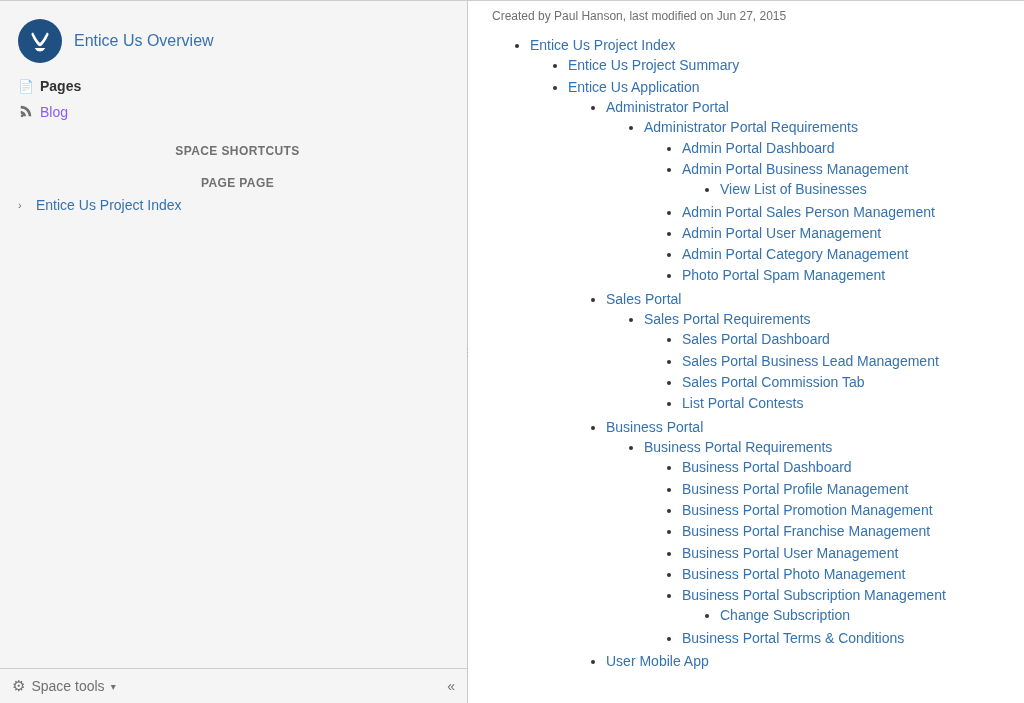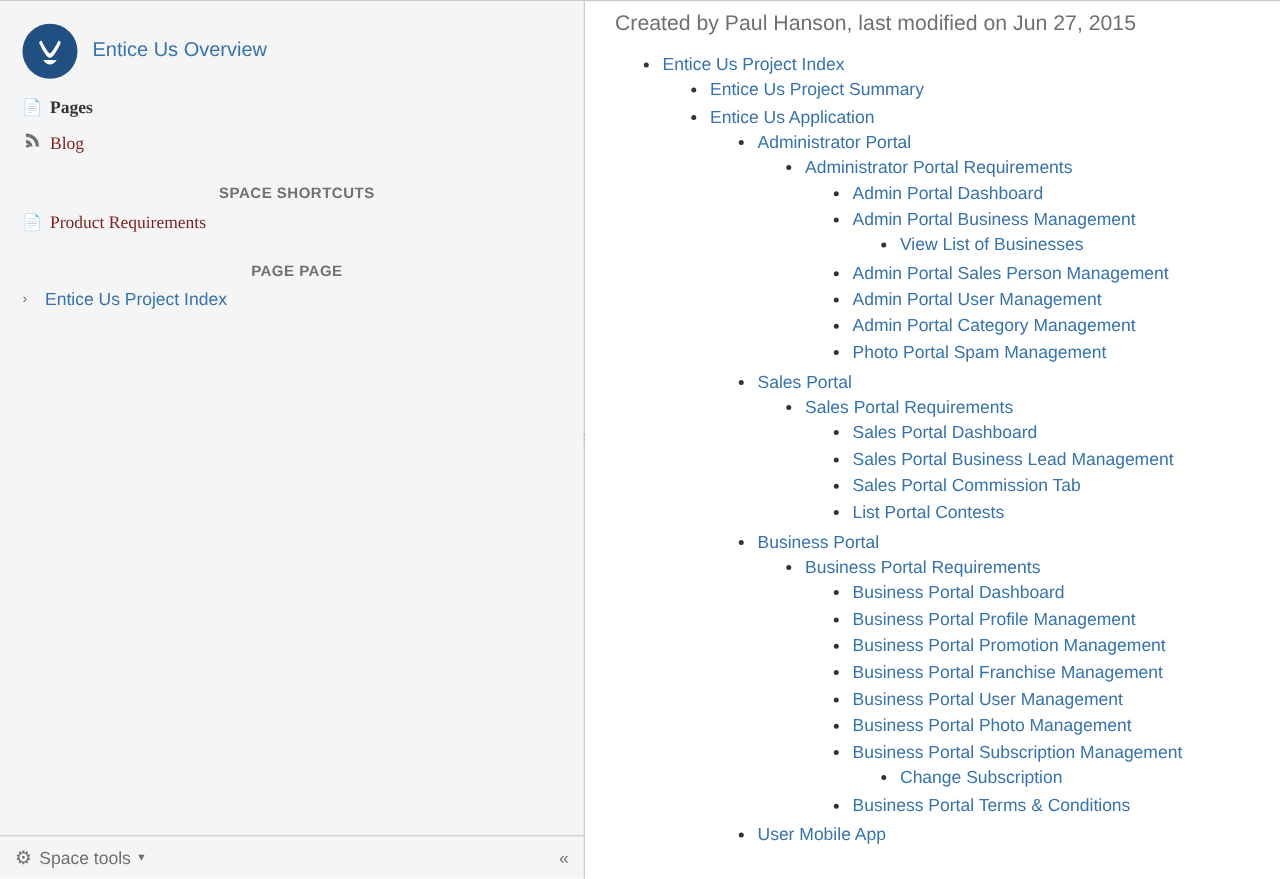--- a/index.html
+++ b/index.html
@@ -51,32 +51,31 @@
     width: 28px;
     height: 28px;
     fill: #fff;
   }
   .space-title {
     color: #3572b0;
     font-size: 16px;
   }
   .nav-item {
     display: flex;
-    align-items: flex-end;
+    align-items: flex-start;
     padding: 5px 0;
-    font-family: Liberation Serif, serif;
   }
   .nav-item .ico {
     width: 16px;
     text-align: center;
     margin-right: 6px;
     color: #707070;
   }
   .nav-item.active .lbl { color:#333; font-weight:600; }
-  .nav-item .lbl { color:#7f1d1d; }
+  .nav-item .lbl { color:#8b5cf6; }
   .section-label {
     font-size: 12px;
     font-weight: 600;
     color: #707070;
     letter-spacing: 0.4px;
     margin-top: 18px;
     margin-bottom: 4px;
     text-align: center;
   }
   .tree-item {
@@ -128,21 +127,21 @@
     padding: 8px 20px 10px 24px;
     overflow-y: hidden;
   }
   .page-title {
     font-size: 28px;
     font-weight: 400;
     color: #333;
     margin: 0 0 4px 0;
   }
   .byline {
-    font-size: 17px;
+    font-size: 12px;
     color: #707070;
     margin-bottom: 12px;
   }
   .content ul {
     list-style: disc;
     margin: 0;
     padding-left: 38px;
   }
   .content li {
     line-height: 1.38;
@@ -179,24 +178,20 @@
         <span class="lbl">Pages</span>
       </div>
       <div class="nav-item">
         <span class="ico"><svg width="14" height="14" viewBox="0 0 16 16">
               <path fill="#707070" d="M2 2v3c5 0 9 4 9 9h3C14 7 9 2 2 2zM2 8v3c1.7 0 3 1.3 3 3h3c0-3.3-2.7-6-6-6zM3.5 12A1.5 1.5 0 1 0 3.5 15 1.5 1.5 0 1 0 3.5 12z"></path>
             </svg></span>
         <span class="lbl">Blog</span>
       </div>
 
       <div class="section-label">SPACE SHORTCUTS</div>
-      <div class="nav-item">
-        <span class="ico"><span class="page-icon"></span></span>
-        <span class="lbl">Product Requirements</span>
-      </div>
 
       <div class="section-label">PAGE PAGE</div>
       <div class="tree-item">
         <span class="tree-chevron">›</span>
         <a class="tree-link">Entice Us Project Index</a>
       </div>
 
     </div>
 
     <div class="sidebar-bottom">

